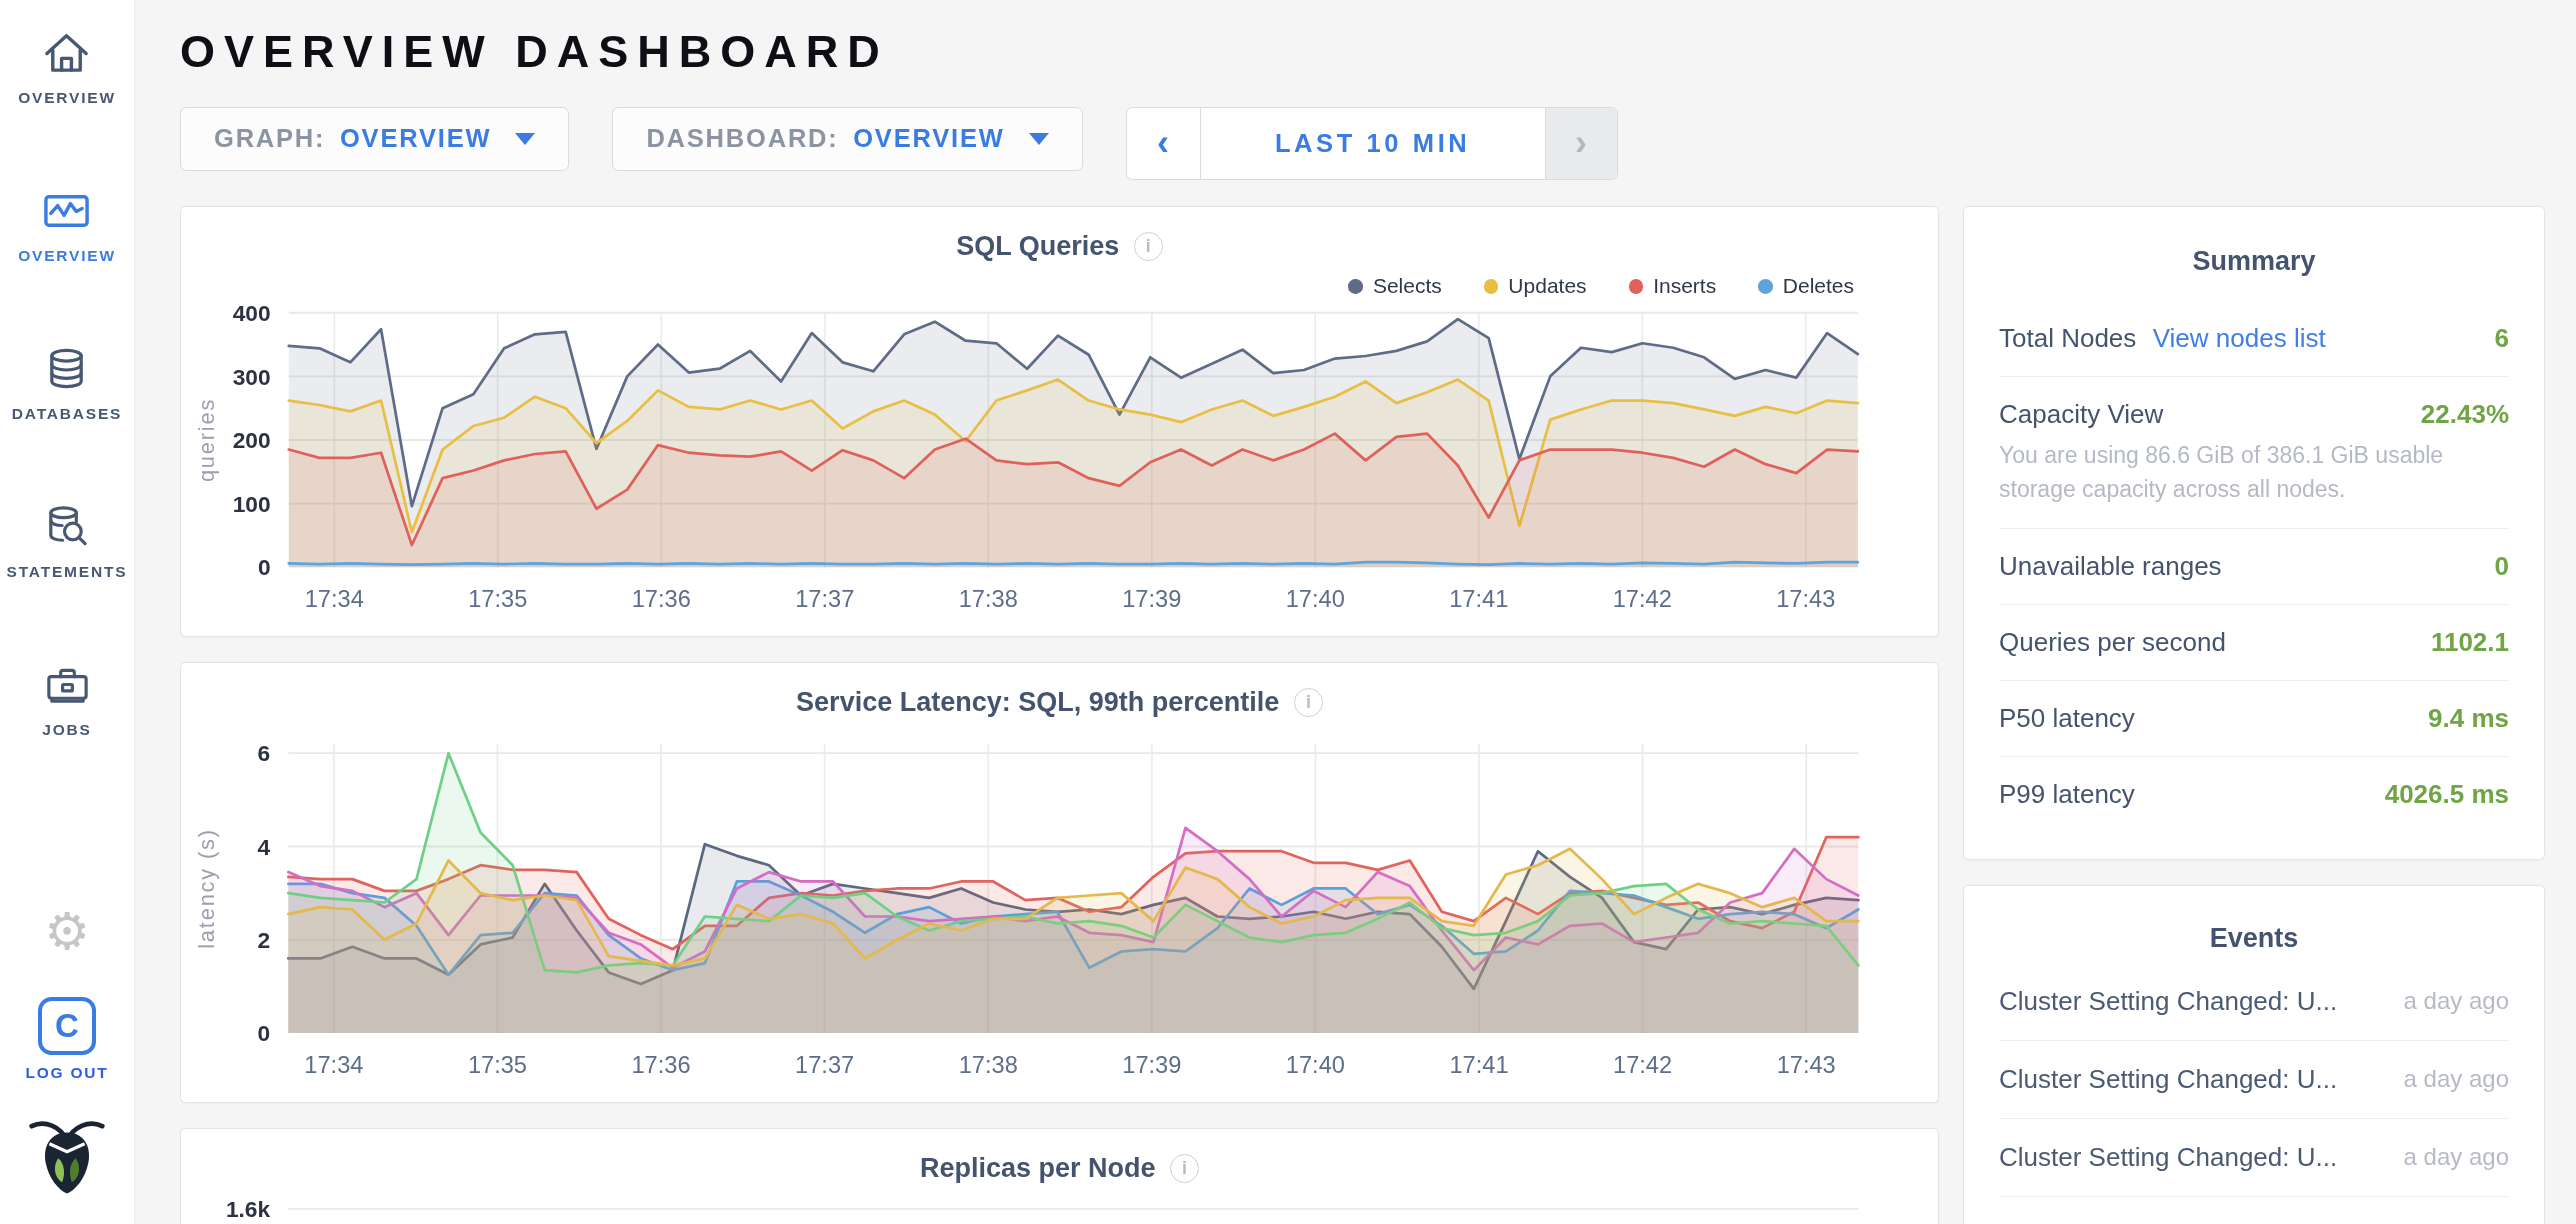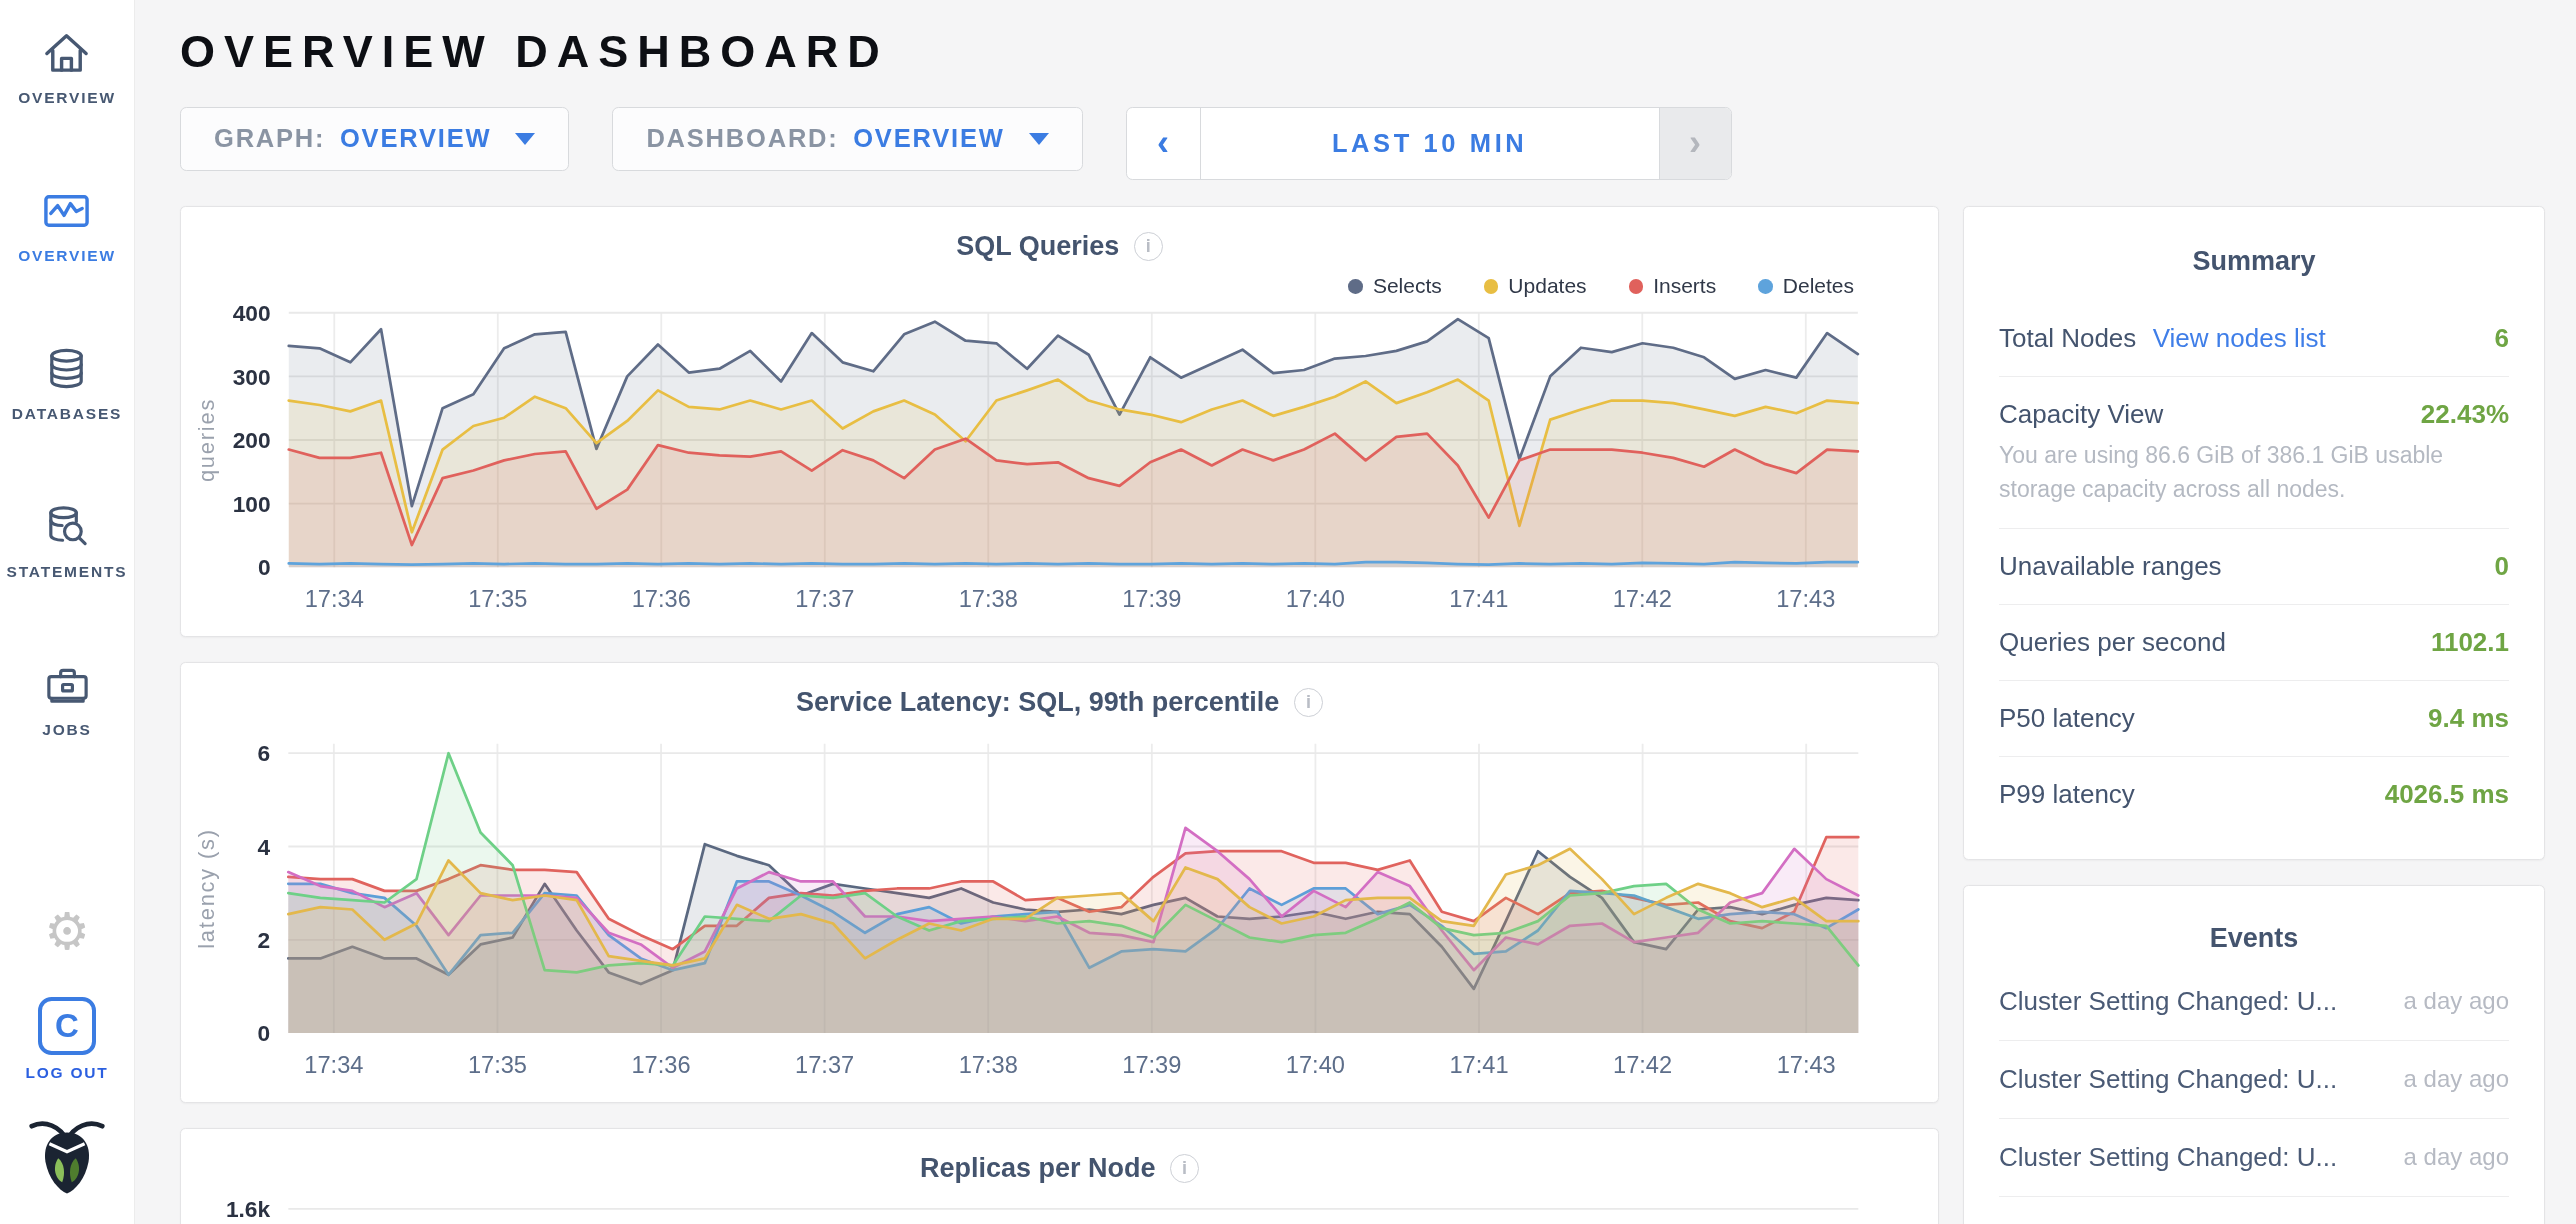--- a/index.html
+++ b/index.html
@@ -33,21 +33,21 @@
   .dd-label { font-size:25.5px; font-weight:bold; letter-spacing:1.8px; color:#8a94a3; }
   .dd-value { font-size:25.5px; font-weight:bold; letter-spacing:1.8px; color:#3b7ce2; margin-left:14.6px; }
   .caret { width:0; height:0; border-left:10px solid transparent; border-right:10px solid transparent;
     border-top:12px solid #3b7ce2; margin-left:24px; }
   .timerange { height:73px; border:1.8px solid #d8dadd; border-radius:6.4px; display:flex;
     overflow:hidden; background:#fff; }
   .tr-arrow { width:73px; display:flex; align-items:center; justify-content:center;
     font-size:36px; font-weight:bold; }
   .tr-prev { color:#3b7ce2; cursor:pointer; }
   .tr-next { color:#b4b7bd; background:#e9eaec; width:71px; }
-  .tr-mid { width:460px; display:flex; align-items:center; justify-content:center;
+  .tr-mid { width:346px; display:flex; align-items:center; justify-content:center;
     border-left:1.8px solid #d8dadd; border-right:1.8px solid #d8dadd;
     font-size:25.5px; font-weight:bold; letter-spacing:3.6px; color:#3b7ce2; cursor:pointer; }
 
   .content { display:flex; margin-top:26px; }
   .charts-col { width:1763px; }
   .right-col { width:582px; margin-left:20px; }
 
   .card { background:#ffffff; border:0.9px solid #e4e4e6; border-radius:5.5px;
     box-shadow:0 0.9px 1.8px rgba(0,0,0,0.04); }
   .chart-card { width:1759px; padding:24px 0 16.4px 0; margin-bottom:24.6px; }

